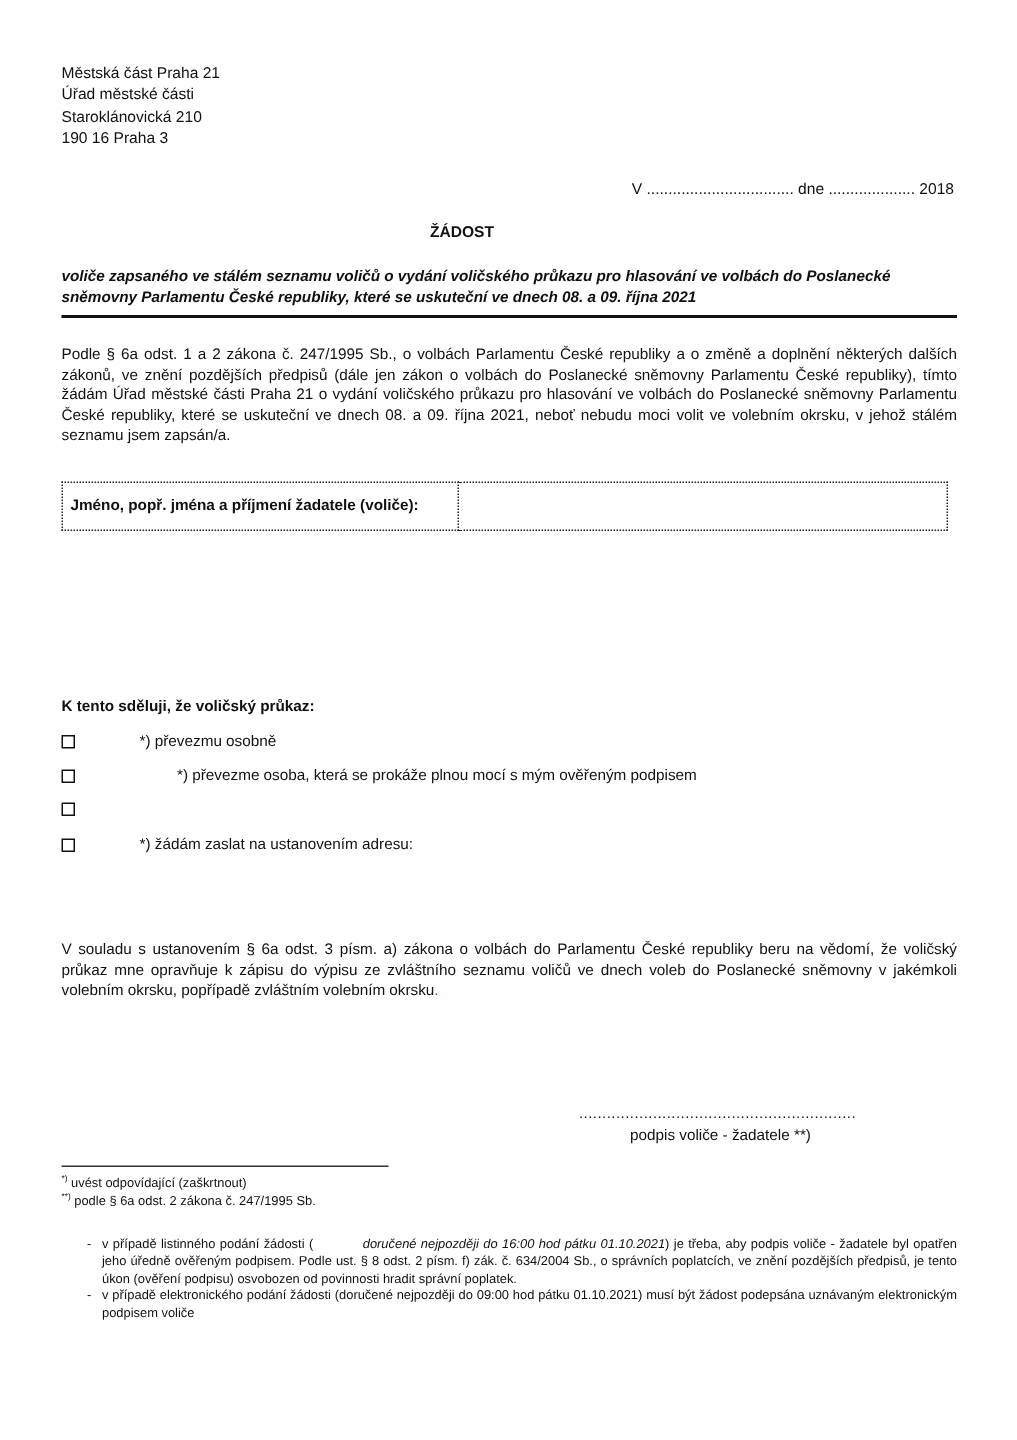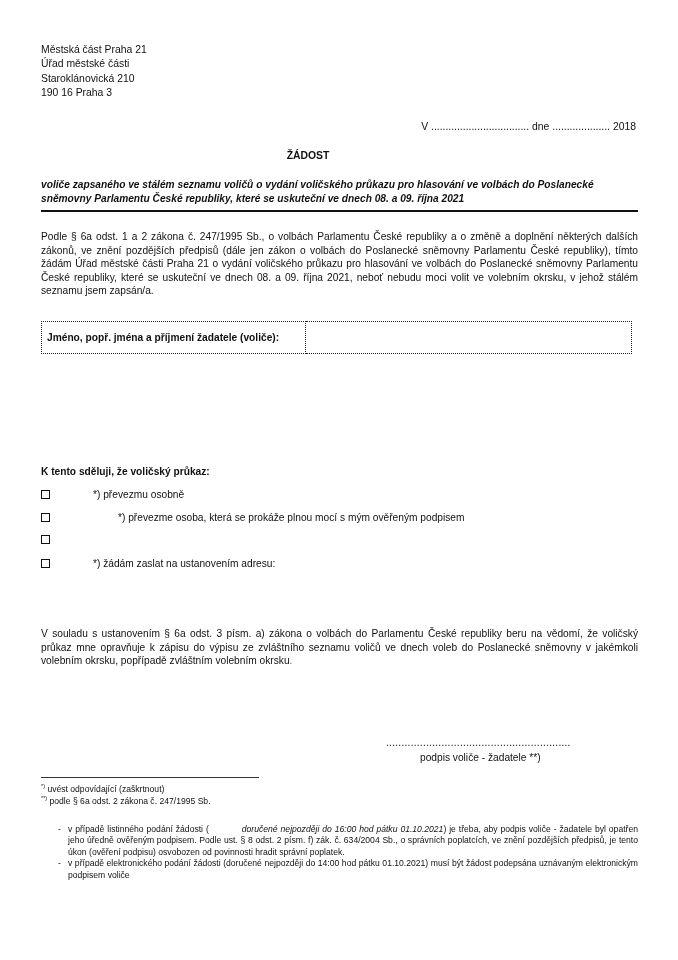--- a/index.html
+++ b/index.html
@@ -103,15 +103,15 @@
   <span>podle § 6a odst. 2 zákona č. 247/1995 Sb.</span>
 </div>
 
 <div class="abs notes">
   <div class="note">
     <span class="dash">-</span>
     <span class="txt"><span>v případě listinného podání žádosti (</span><i>doručené nejpozději do 16:00 hod pátku 01.10.2021</i><span>)  je třeba, aby podpis voliče - žadatele byl opatřen jeho úředně ověřeným podpisem. Podle ust.  § 8 odst. 2 písm. f) zák. č. 634/2004 Sb., o správních poplatcích, ve znění pozdějších předpisů, je tento úkon (ověření podpisu) osvobozen od povinnosti hradit správní poplatek.</span></span>
   </div>
   <div class="note">
     <span class="dash">-</span>
-    <span class="txt">v případě elektronického podání žádosti (doručené nejpozději do 14:00 hod pátku 01.10.2021) musí být žádost podepsána uznávaným elektronickým podpisem voliče</span>
+    <span class="txt">v případě elektronického podání žádosti (doručené nejpozději do 09:00 hod pátku 01.10.2021) musí být žádost podepsána uznávaným elektronickým podpisem voliče</span>
   </div>
 </div>
 
 </body></html>

